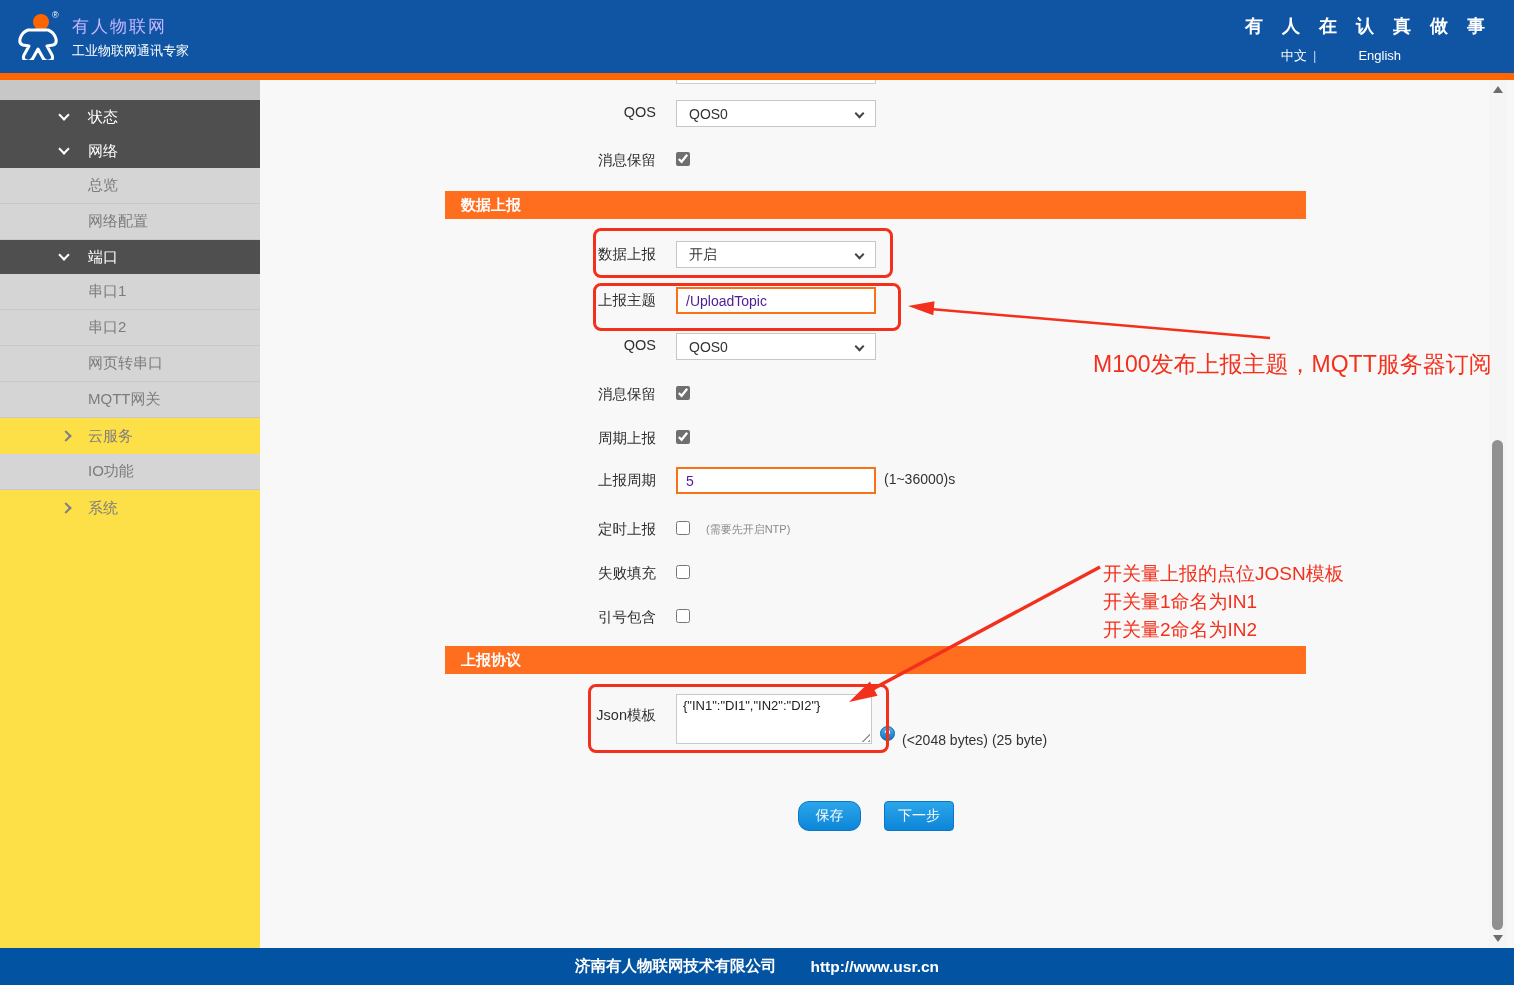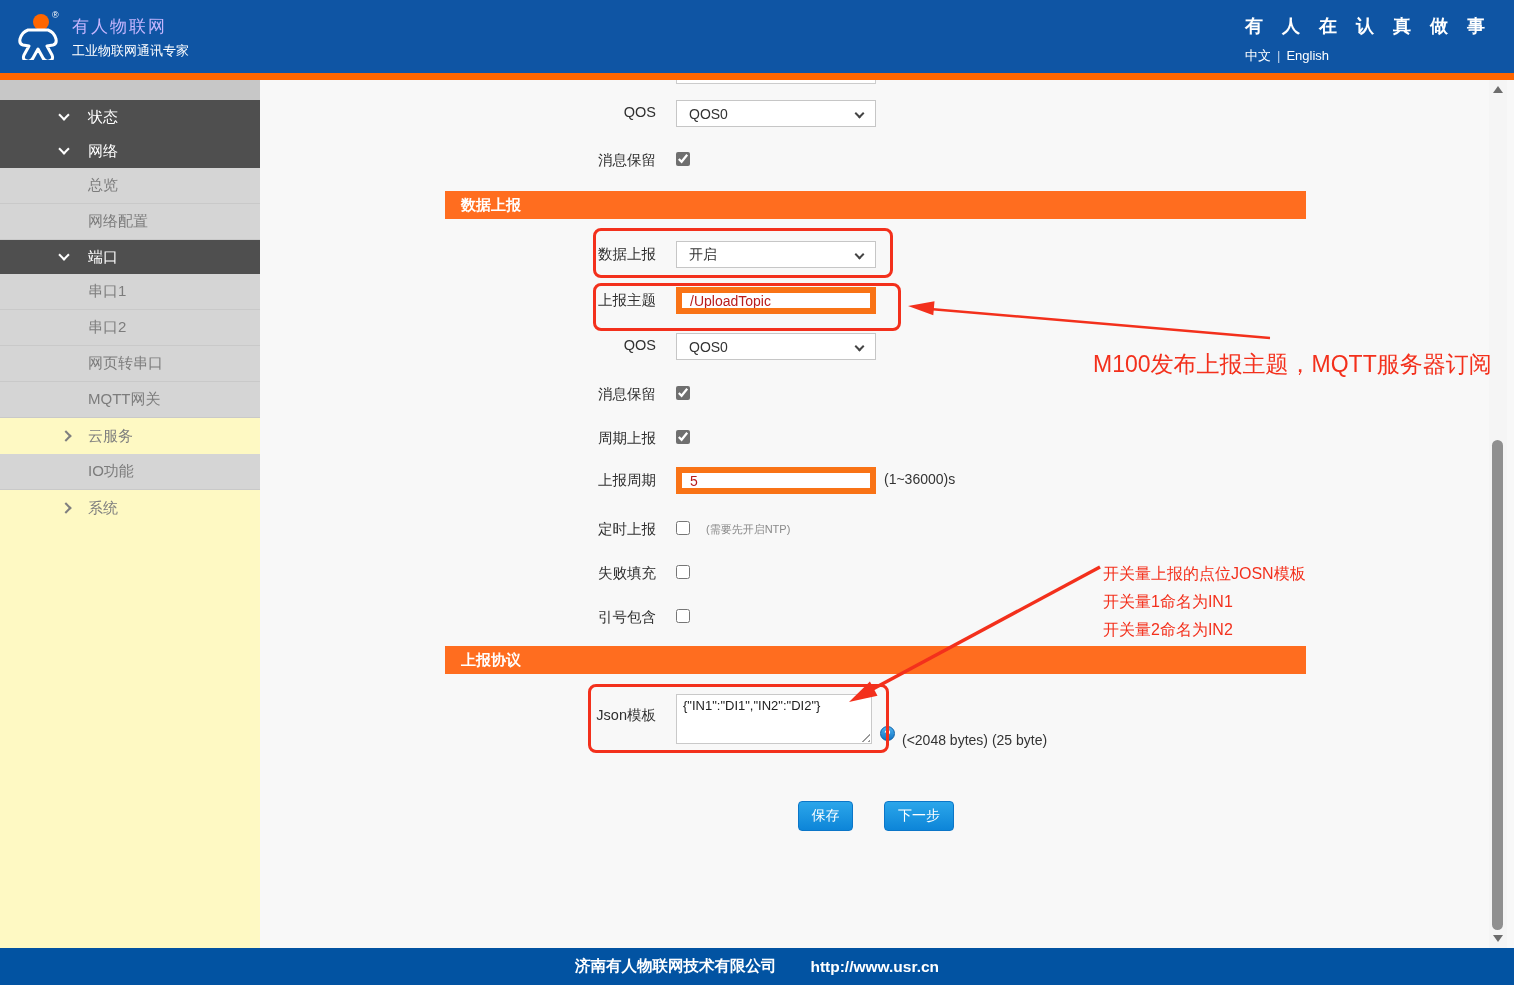--- a/index.html
+++ b/index.html
@@ -11,80 +11,80 @@
   
   .topbar { position: absolute; left: 0; top: 0; width: 1514px; height: 73px; background: #0f55a4; }
   .orange-strip { position: absolute; left: 0; top: 73px; width: 1514px; height: 7px; background: #ff6600; }
   .brand { position: absolute; left: 14px; top: 10px; display: flex; align-items: center; gap: 12px; }
   .brand-text .t1 { color: #c4b5fd; font-size: 17px; font-weight: normal; letter-spacing: 2px; }
   .brand-text .t2 { color: #fff; font-size: 13px; margin-top: 4px; }
   .hdr-right { position: absolute; right: 22px; top: 14px; text-align: left; }
   .slogan { color: #fff; font-size: 18px; font-weight: bold; letter-spacing: 7px; }
   .lang { margin-top: 9px; color: #fff; font-size: 13px; }
   .lang .sep { margin: 0 6px; color: #bcd2ea; }
-  .lang span { cursor: pointer; }
-  
-  .sidebar { position: absolute; left: 0; top: 80px; width: 260px; height: 868px; background: #fef9c3; }
+  .lang span { cursor: pointer; margin-left: 36px; }
+  
+  .sidebar { position: absolute; left: 0; top: 80px; width: 260px; height: 868px; background: #fde047; }
   .side-strip { height: 20px; background: #c7c7c7; }
   .side-item { display: flex; align-items: center; font-size: 15px; cursor: pointer; }
   .side-item .chev { width: 8px; height: 8px; border-right: 2px solid; border-bottom: 2px solid; flex: 0 0 auto; }
   .chev.down { transform: rotate(45deg); margin-top: -4px; }
   .chev.right { transform: rotate(-45deg); }
   .grp { height: 34px; background: #4f4f4f; color: #fff; padding-left: 60px; gap: 20px; }
   .sub { height: 36px; background: #d5d5d5; color: #7c7c7c; padding-left: 88px; border-bottom: 1px solid #c9c9c9; }
   .sub.active { background: #fafafa; color: #555; }
   .cold { height: 36px; background: transparent; color: #7f7f7f; padding-left: 62px; gap: 18px; }
   
   .content { position: absolute; left: 260px; top: 80px; width: 1229px; height: 868px; background: #f8f8f8; }
   .flabel { position: absolute; left: 256px; width: 140px; text-align: right; font-size: 14.5px; color: #2f2f2f; }
   .sel { position: absolute; left: 416px; width: 200px; height: 27px; background: #fff; border: 1px solid #c6c6c6;
          display: flex; align-items: center; padding: 0 26px 0 12px; font-size: 14px; color: #333; cursor: pointer; }
   .sel .chev { position: absolute; right: 12px; top: 9px; width: 7px; height: 7px; border-right: 2px solid #444;
                border-bottom: 2px solid #444; transform: rotate(45deg); }
-  .tinput { position: absolute; left: 416px; width: 200px; height: 27px; background: #fff; border: 6px solid #f97316;
-            padding: 4px 8px; font-size: 14px; color: #b91c1c; font-family: "Liberation Sans","DejaVu Sans",sans-serif; }
+  .tinput { position: absolute; left: 416px; width: 200px; height: 27px; background: #fff; border: 2px solid #f97316;
+            padding: 4px 8px; font-size: 14px; color: #4c1d95; font-family: "Liberation Sans","DejaVu Sans",sans-serif; }
   .cbx { position: absolute; left: 416px; width: 14px; height: 14px; margin: 0; accent-color: #6f6f6f; cursor: pointer; }
   .hint { position: absolute; font-size: 14px; color: #333; }
   .hint.gray { color: #8a8a8a; font-size: 11px; }
   .sectionbar { position: absolute; left: 185px; width: 861px; height: 28px; background: #ff6d1f; color: #fff;
                 font-weight: bold; font-size: 15px; line-height: 28px; padding-left: 16px; }
   .tarea { position: absolute; left: 416px; top: 614px; width: 196px; height: 50px; background: #fff;
            border: 1px solid #c9c9c9; resize: none; padding: 3px 6px; font-size: 13px; color: #222;
            font-family: "Liberation Sans","DejaVu Sans",sans-serif; }
   .resize-grip { position: absolute; left: 601px; top: 653px; width: 9px; height: 9px;
                  background: repeating-linear-gradient(315deg, #999 0 1.5px, transparent 1.5px 4.5px);
                  clip-path: polygon(100% 0, 100% 100%, 0 100%); }
   .help { position: absolute; left: 620px; top: 646px; width: 15px; height: 15px; border-radius: 50%;
           background: linear-gradient(#4db3f0,#1173c4); color: #fff; font-size: 10.5px; font-weight: bold;
           display: flex; align-items: center; justify-content: center; cursor: pointer; border: 1px solid #0c5fa6; }
   .btn { position: absolute; top: 721px; height: 30px; border: 1px solid #0b76c8; border-radius: 4px;
          background: linear-gradient(#2ba6ea, #0d85d8); color: #fff; font-size: 14px; cursor: pointer;
          font-family: "Liberation Sans","DejaVu Sans",sans-serif; }
-  .btn.save { left: 538px; width: 55px; }
+  .btn.save { left: 538px; width: 63px; border-radius: 11px; }
   .btn.next { left: 624px; width: 70px; }
   .sliver { position: absolute; left: 416px; top: 0; width: 200px; height: 4px; background: #fff;
             border: 1px solid #ccc; border-top: none; }
   
   .sb-track { position: absolute; left: 1489px; top: 80px; width: 18px; height: 868px; background: #f5f5f5; }
   .sb-up, .sb-down { position: absolute; left: 4px; width: 0; height: 0; border-left: 5px solid transparent;
                      border-right: 5px solid transparent; cursor: pointer; }
   .sb-up { top: 6px; border-bottom: 7px solid #6d6d6d; }
   .sb-down { bottom: 6px; border-top: 7px solid #6d6d6d; }
   .sb-thumb { position: absolute; left: 3px; top: 360px; width: 11px; height: 490px; background: #909090;
               border-radius: 6px; cursor: pointer; }
   
   .footer { position: absolute; left: 0; top: 948px; width: 1514px; height: 37px; background: #0253a2;
             color: #fff; display: flex; align-items: center; justify-content: center; gap: 34px;
             font-size: 15.5px; font-weight: bold; }
   .footer .url { cursor: pointer; }
   
   .redbox { position: absolute; border: 3px solid #f3301c; border-radius: 8px; pointer-events: none; }
   .rednote { position: absolute; color: #f3301c; pointer-events: none; white-space: nowrap; }
   .note1 { left: 1093px; top: 349px; font-size: 23px; }
-  .noteblock { left: 1103px; top: 560px; font-size: 16px; line-height: 28px; }
+  .noteblock { left: 1103px; top: 560px; font-size: 19px; line-height: 28px; }
   .arrows { position: absolute; left: 0; top: 0; width: 1514px; height: 985px; pointer-events: none; }
 </style>
 </head>
 <body>
 
 <div class="page">
 
   <div class="topbar">
     <div class="brand">
       <span>

